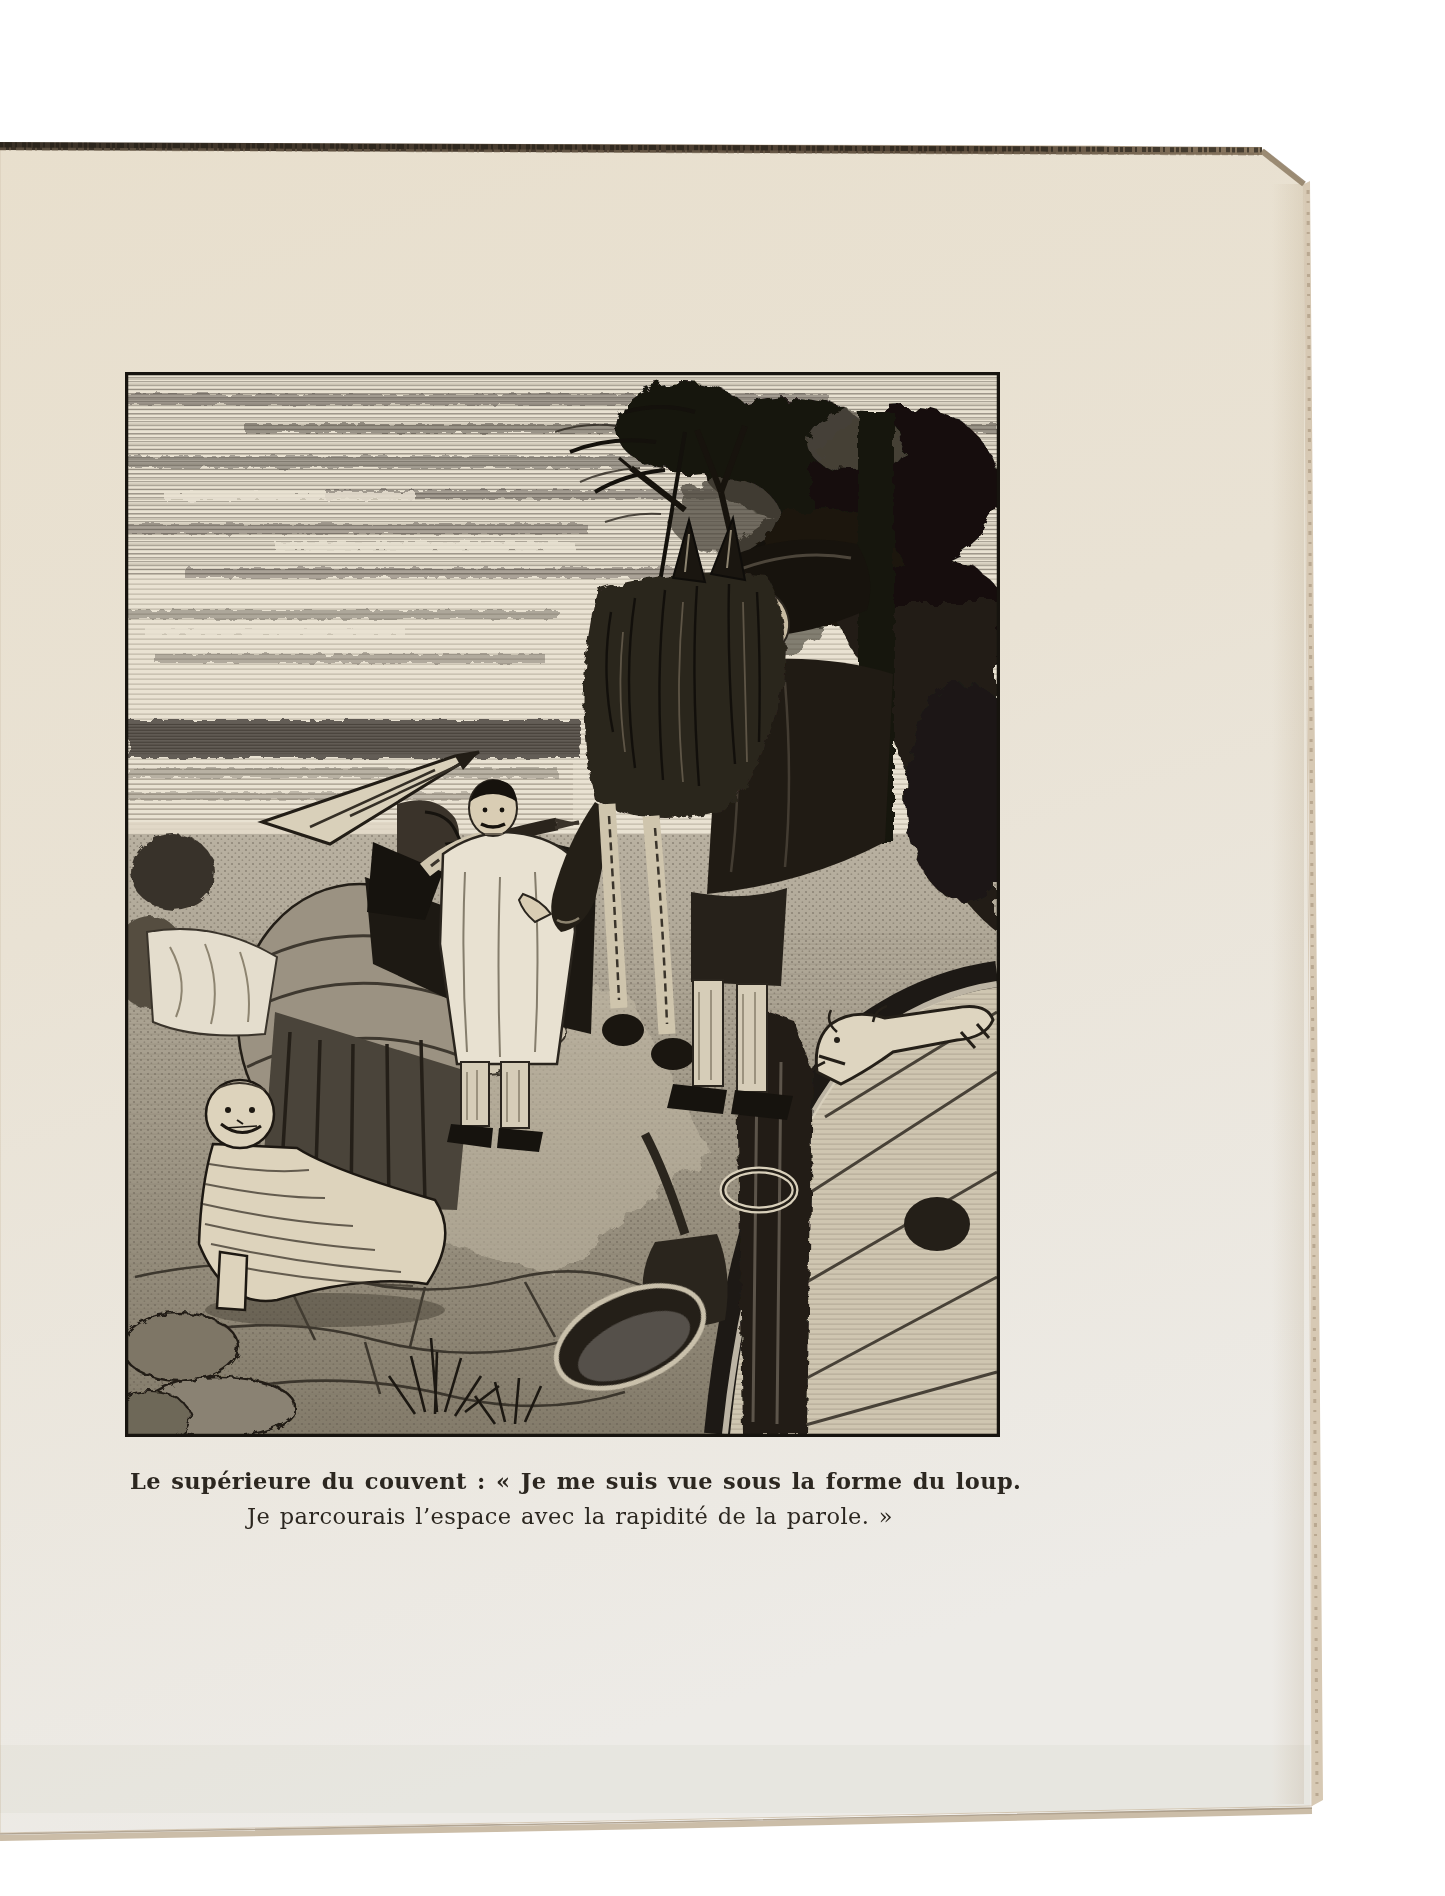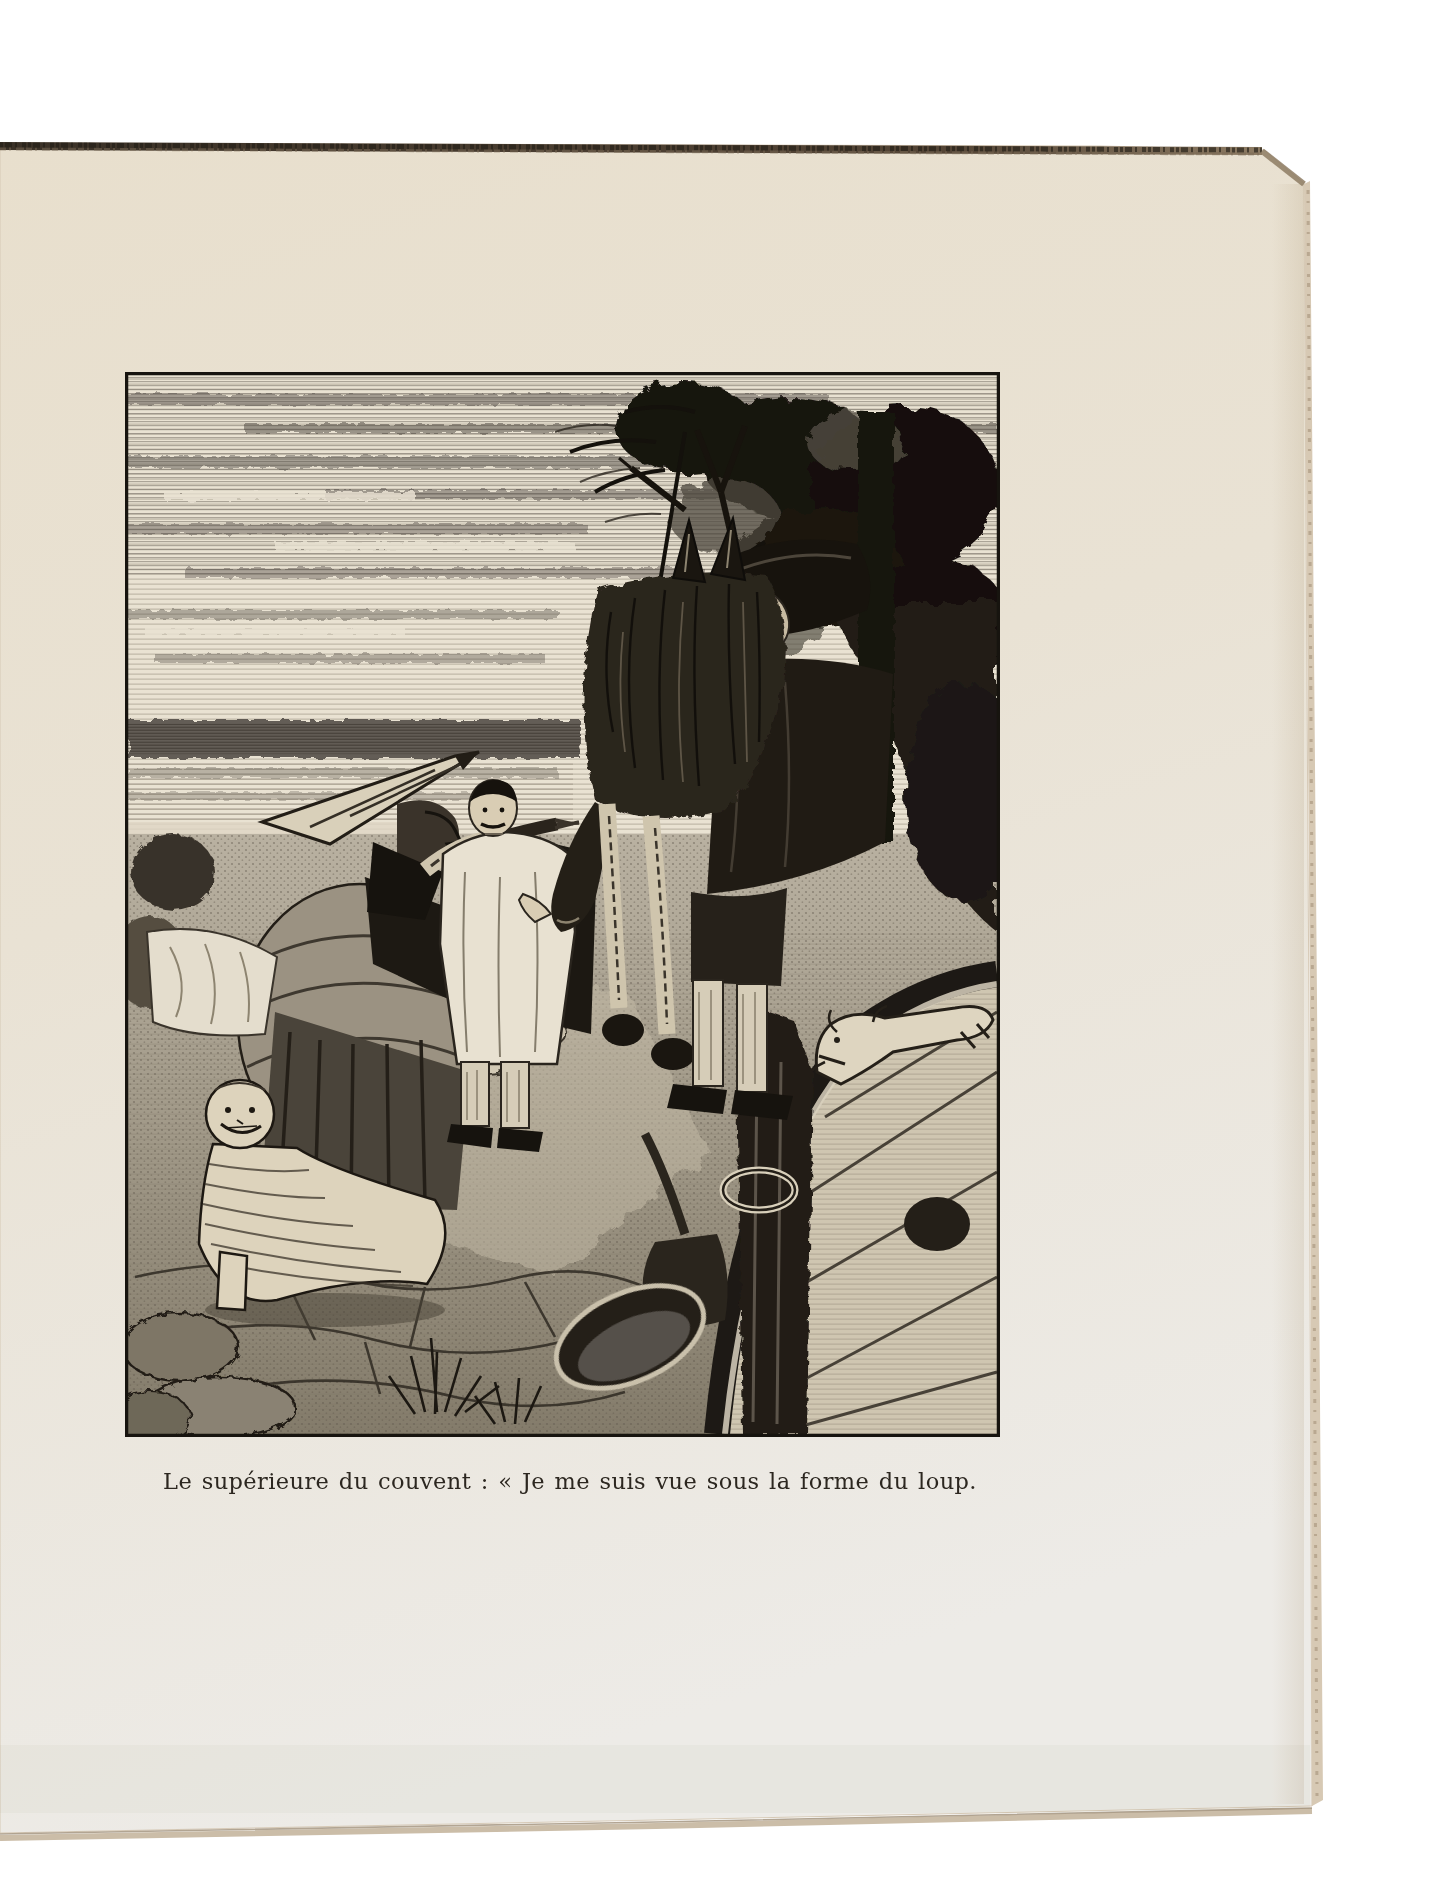--- a/index.html
+++ b/index.html
@@ -1,21 +1,21 @@
 <!DOCTYPE html>
 <html><head>
 <meta charset="utf-8">
 <style>
   html,body{margin:0;padding:0;background:#ffffff;}
   .photo{position:relative;width:1445px;height:1896px;background:#ffffff;overflow:hidden;
          font-family:"DejaVu Serif","Liberation Serif",serif;}
   .photo svg{position:absolute;left:0;top:0;display:block;}
   .caption{position:absolute;left:130px;top:1464px;width:880px;text-align:center;
            font-size:22.5px;line-height:35px;color:#2c2720;letter-spacing:.4px;word-spacing:2px;}
-  .caption .l1{white-space:nowrap;}
+  .caption .l1{white-space:nowrap;font-weight:bold;}
   .caption .l2{white-space:nowrap;}
 </style>
 </head>
 <body>
 
 <div class="photo">
 
 <svg width="1445" height="1896" viewBox="0 0 1445 1896">
   <defs>
     <linearGradient id="paperG" x1="0" y1="0" x2="0.25" y2="1">
@@ -326,15 +326,16 @@
       <path d="M100,756 l32,-2" stroke="#1d1812" stroke-width="1.6"></path>
       <path d="M112,748 l6,4" stroke="#1d1812" stroke-width="2"></path>
     </g>
 
     <rect x="1.5" y="1.5" width="872" height="1062" fill="none" stroke="#17140f" stroke-width="3.5"></rect>
   </svg>
 </svg>
 
 <div class="caption">
   <div class="l1">Le supérieure du couvent : « Je me suis vue sous la forme du loup.</div>
+  <div class="l2">Je parcourais l’espace avec la rapidité de la parole. »</div>
 </div>
 
 </div>
 
 </body></html>

